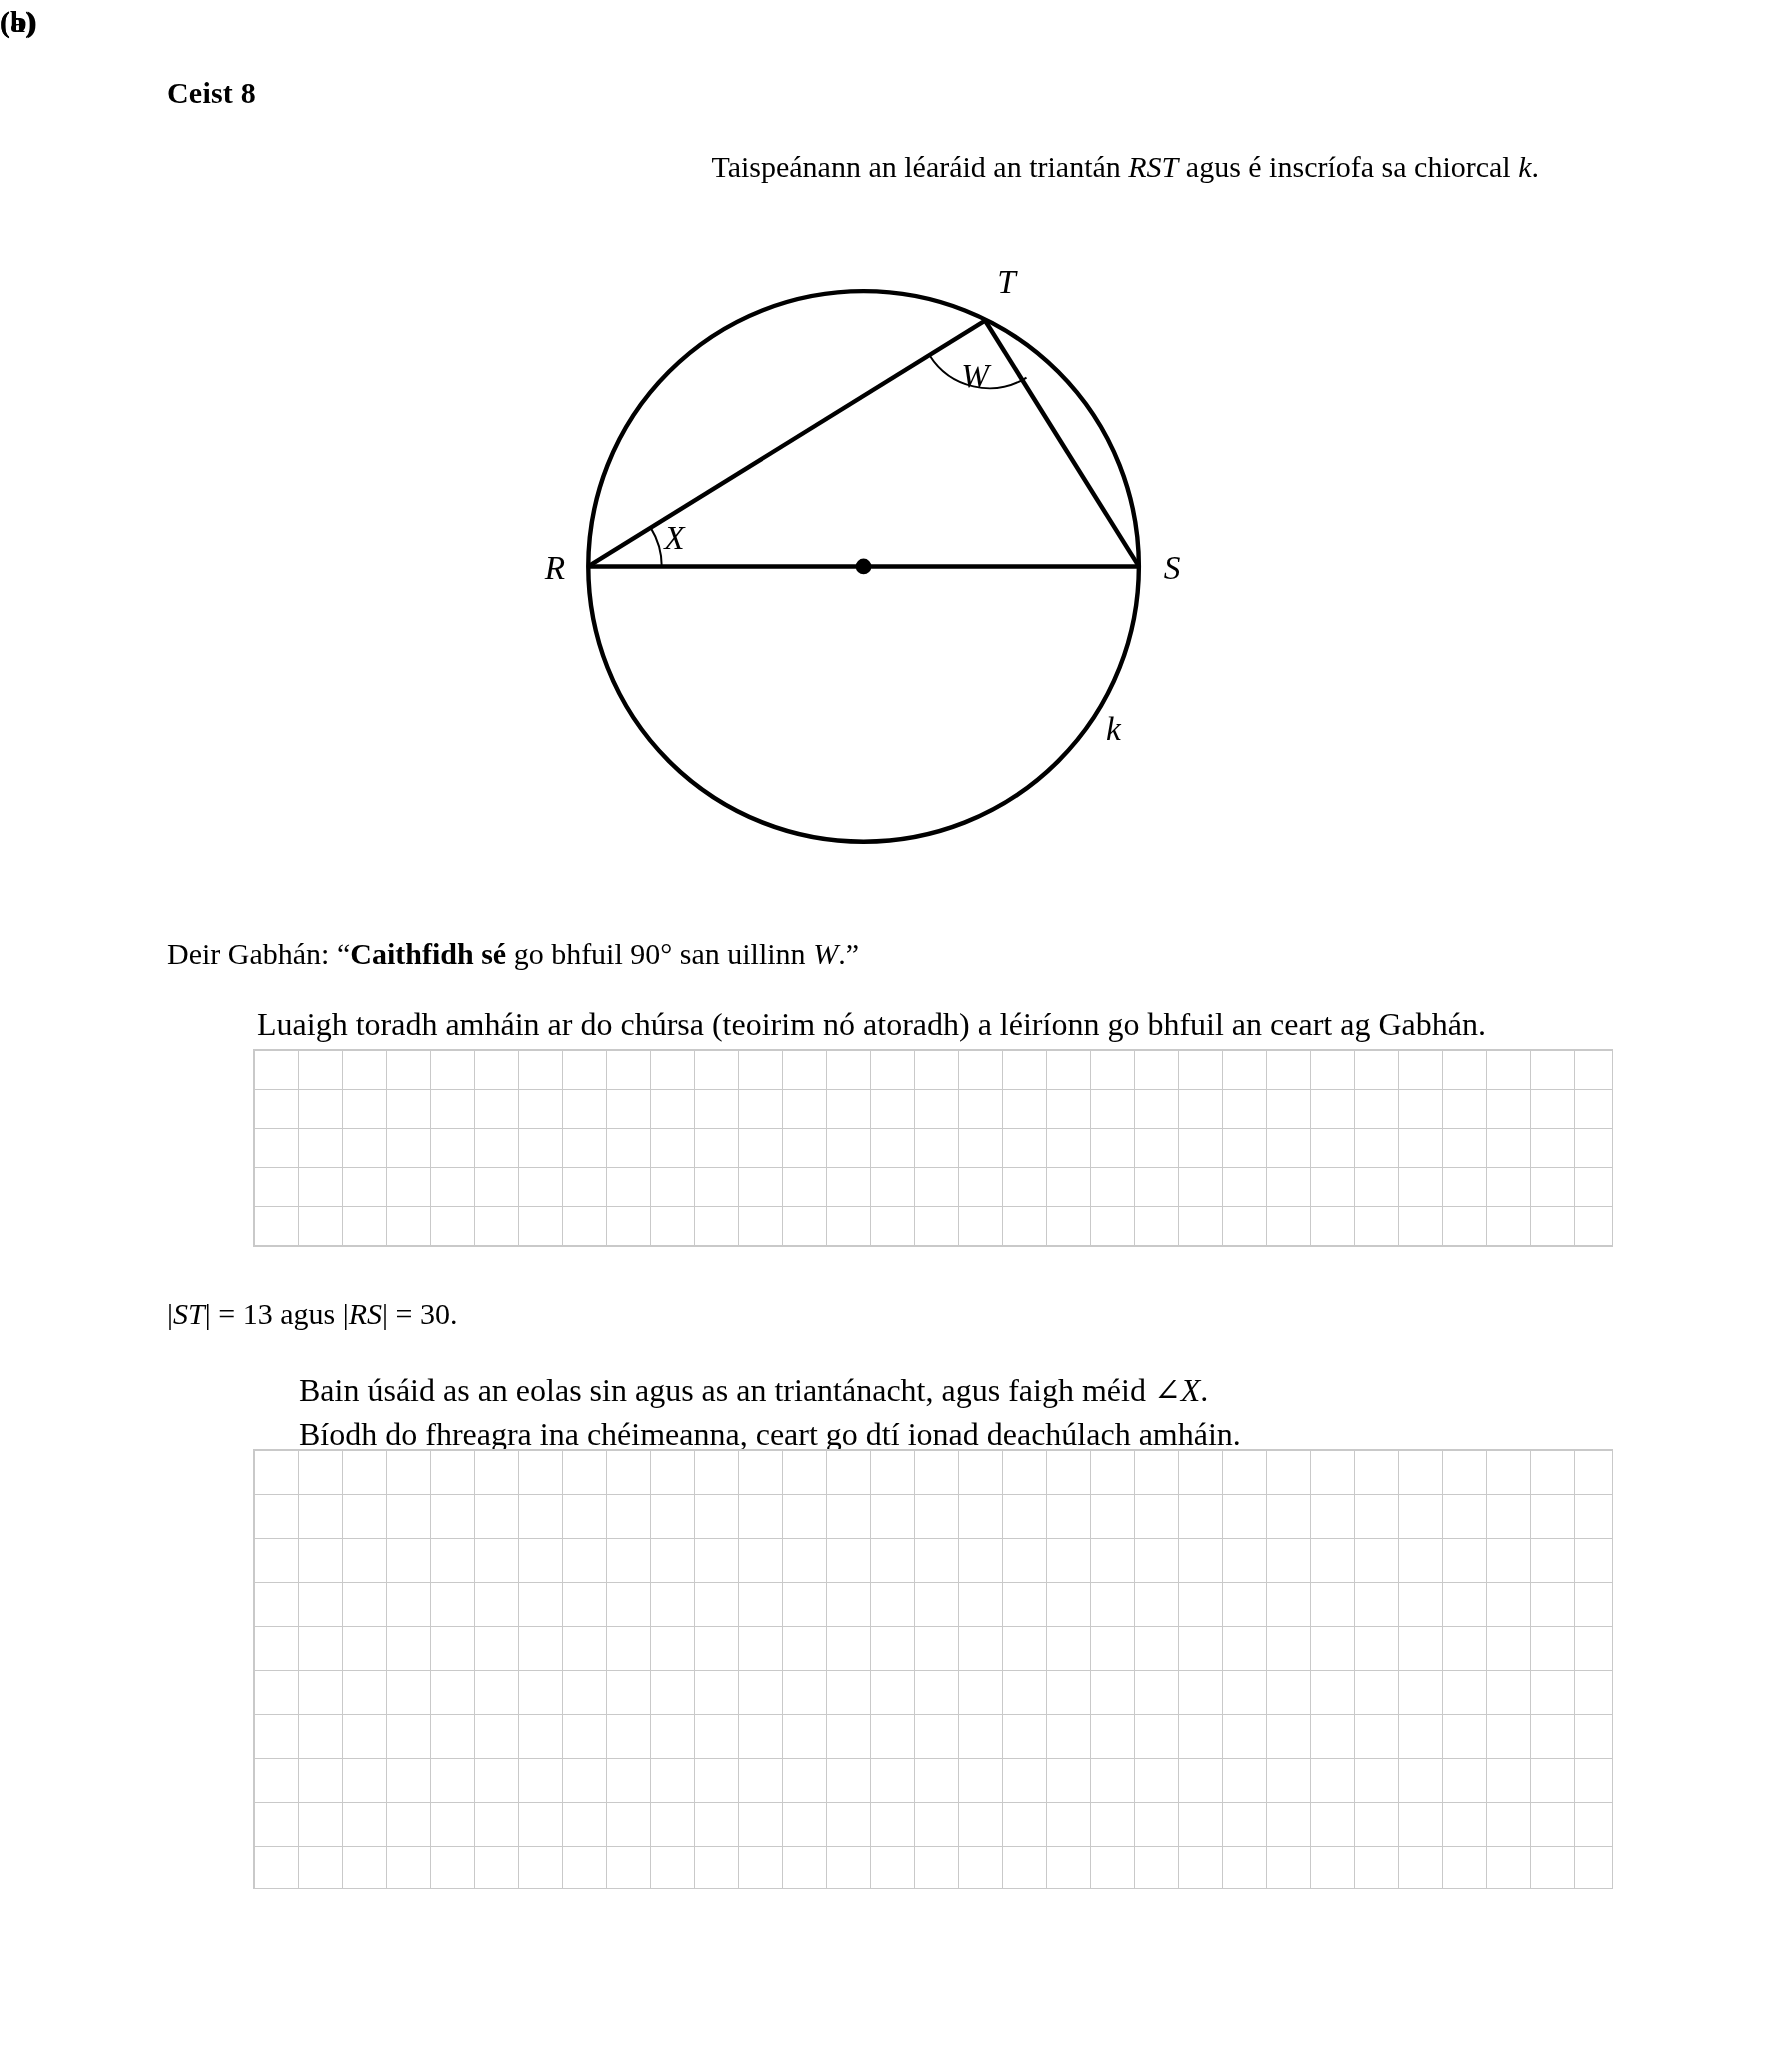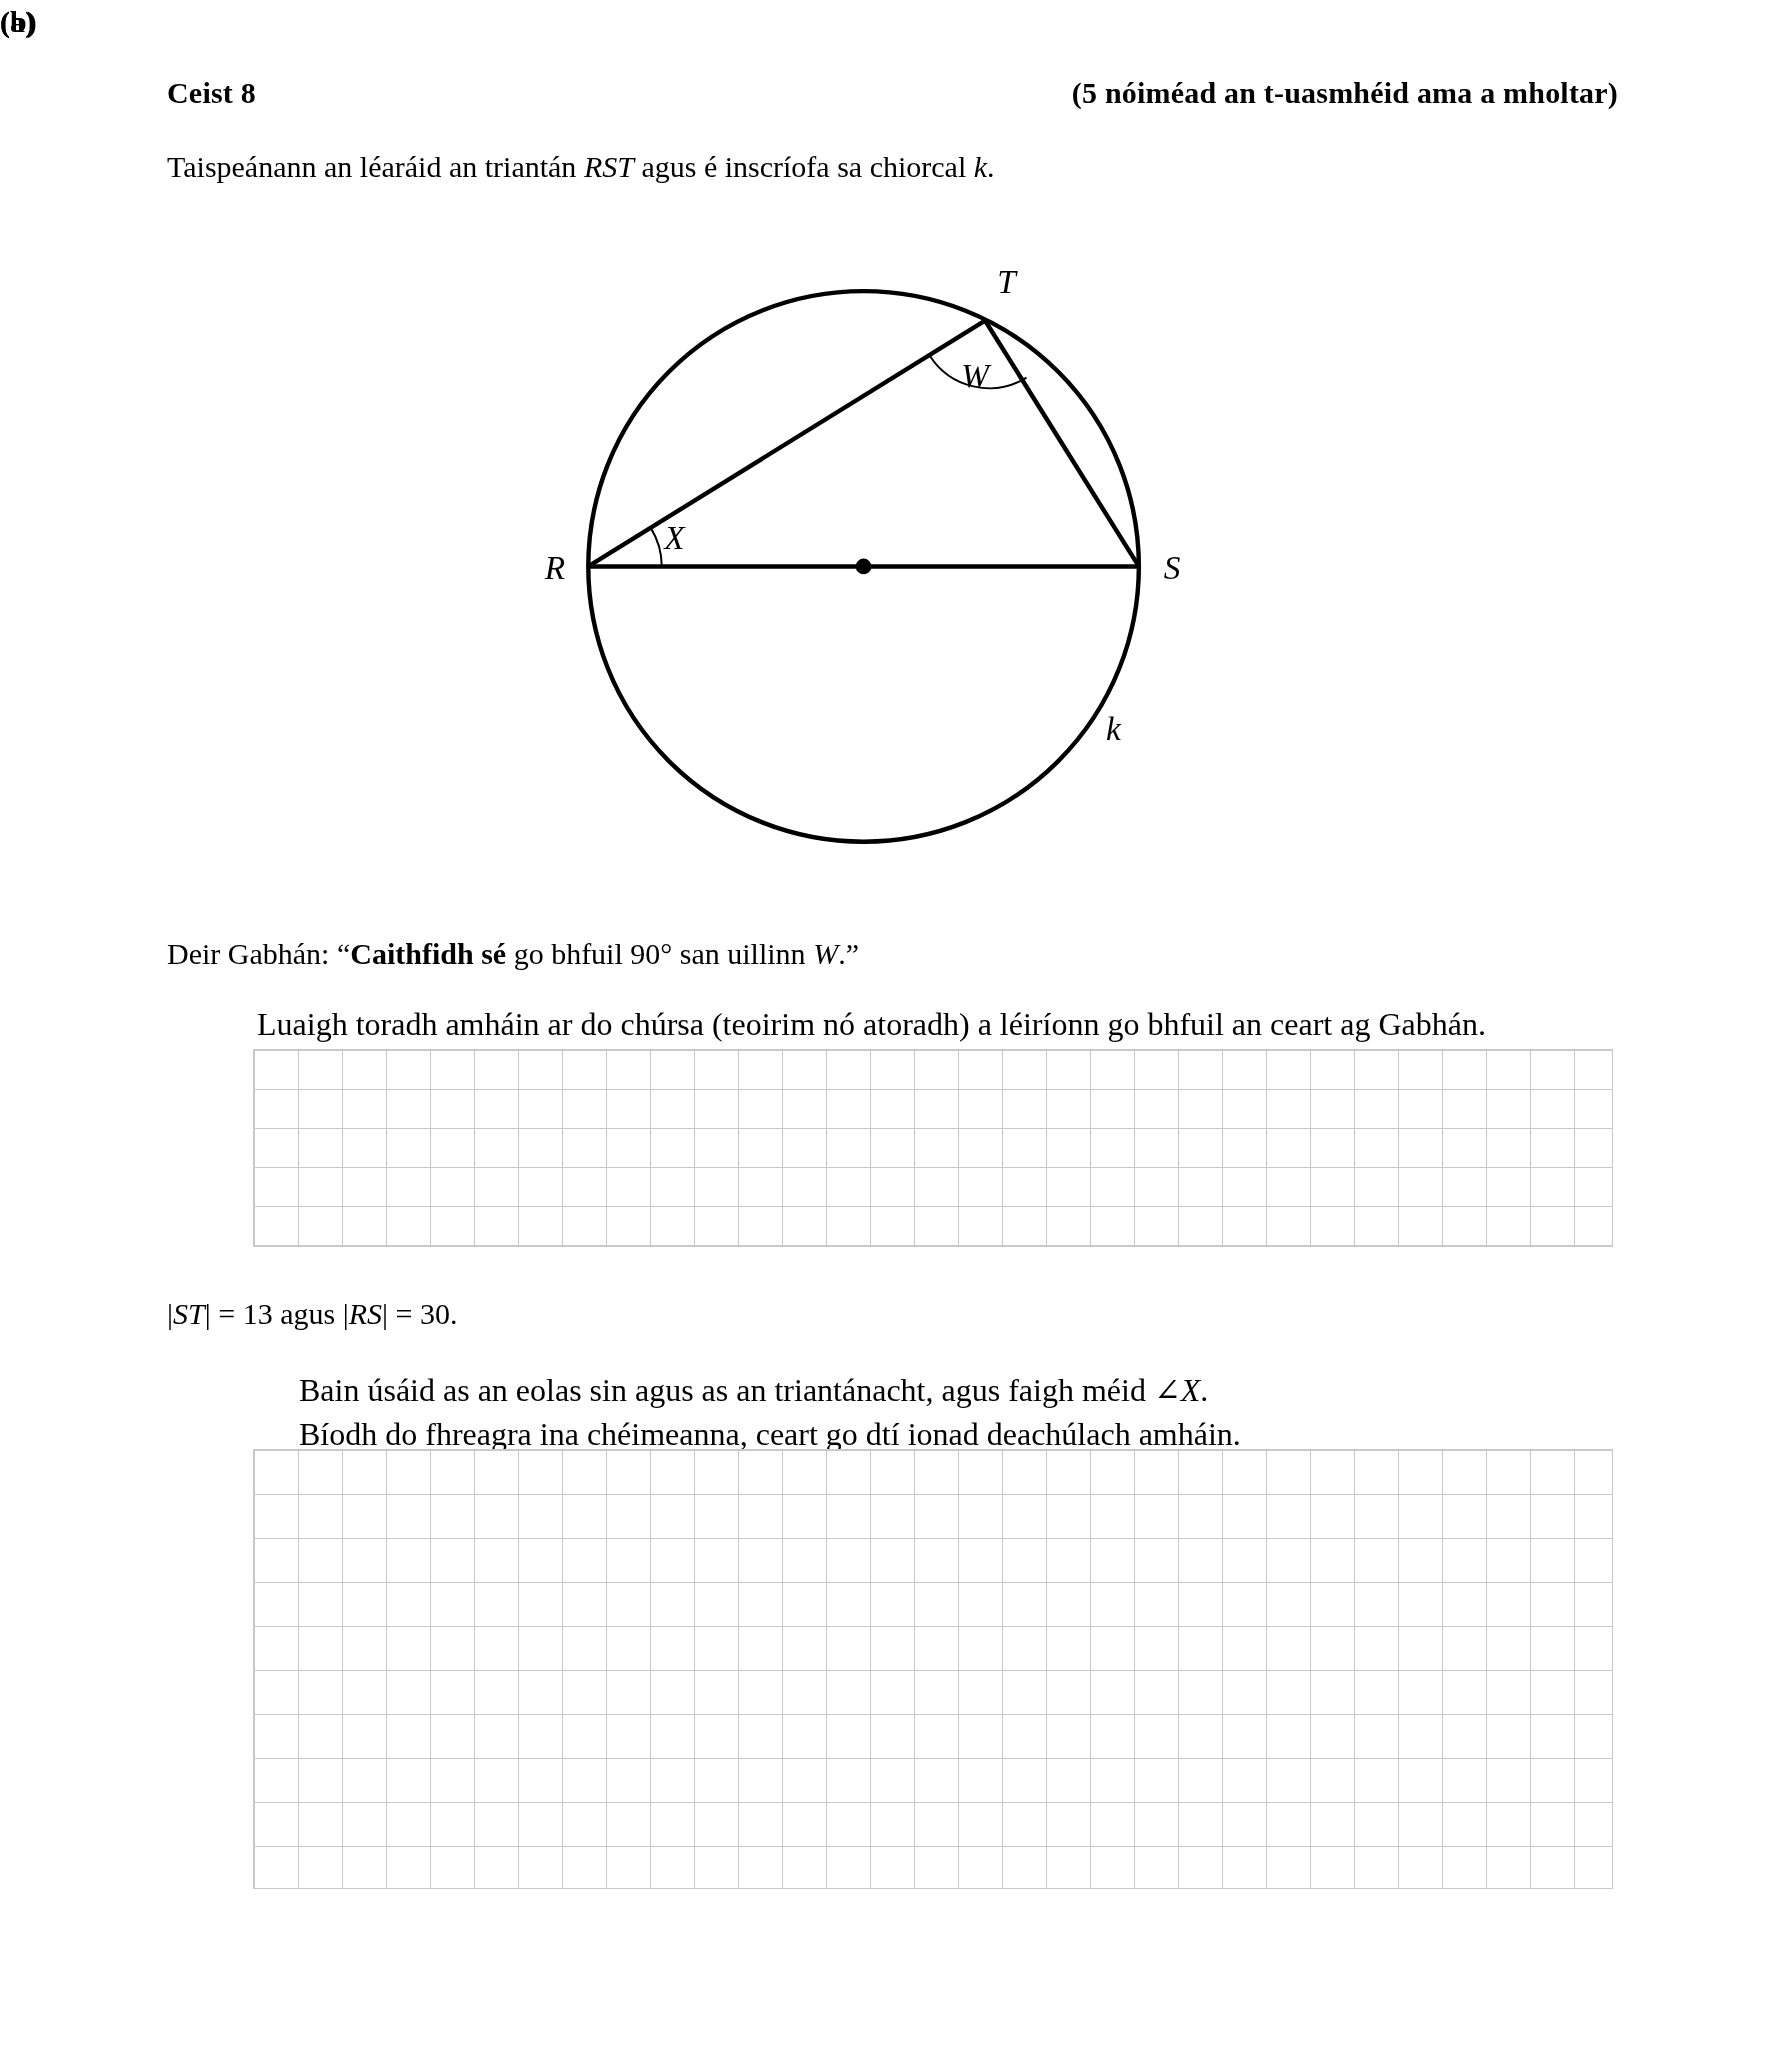--- a/index.html
+++ b/index.html
@@ -45,20 +45,21 @@
   }
 
   
   .intro {
     position: absolute;
     left: 167px;
     top: 145px;
     width: 1372px;
     font-size: 30px;
     line-height: 44px;
+    text-align: right;
   }
   .it { font-style: italic; }
   .bd { font-weight: bold; }
 
   
   .figure {
     position: absolute;
     left: 0px;
     top: 250px;
     width: 1782px;
@@ -129,21 +130,20 @@
   
   .angsym { font-style: normal; }
 </style>
 </head>
 <body>
 
 <div class="page">
 
   <div class="header-row">
     <div class="q-title">Ceist 8</div>
-    <div class="q-time">(5 nóiméad an t-uasmhéid ama a mholtar)</div>
   </div>
 
   <div class="intro">
     <div><span>Taispeánann an léaráid an triantán </span><span class="it">RST</span><span> agus é inscríofa sa chiorcal </span><span class="it">k</span><span>.</span></div>
   </div>
 
   <div class="figure">
     <svg width="1782" height="627" viewBox="0 0 1818 640" xmlns="http://www.w3.org/2000/svg">
 
       <circle cx="881" cy="323" r="281" fill="none" stroke="#000000" stroke-width="4.5"></circle>

